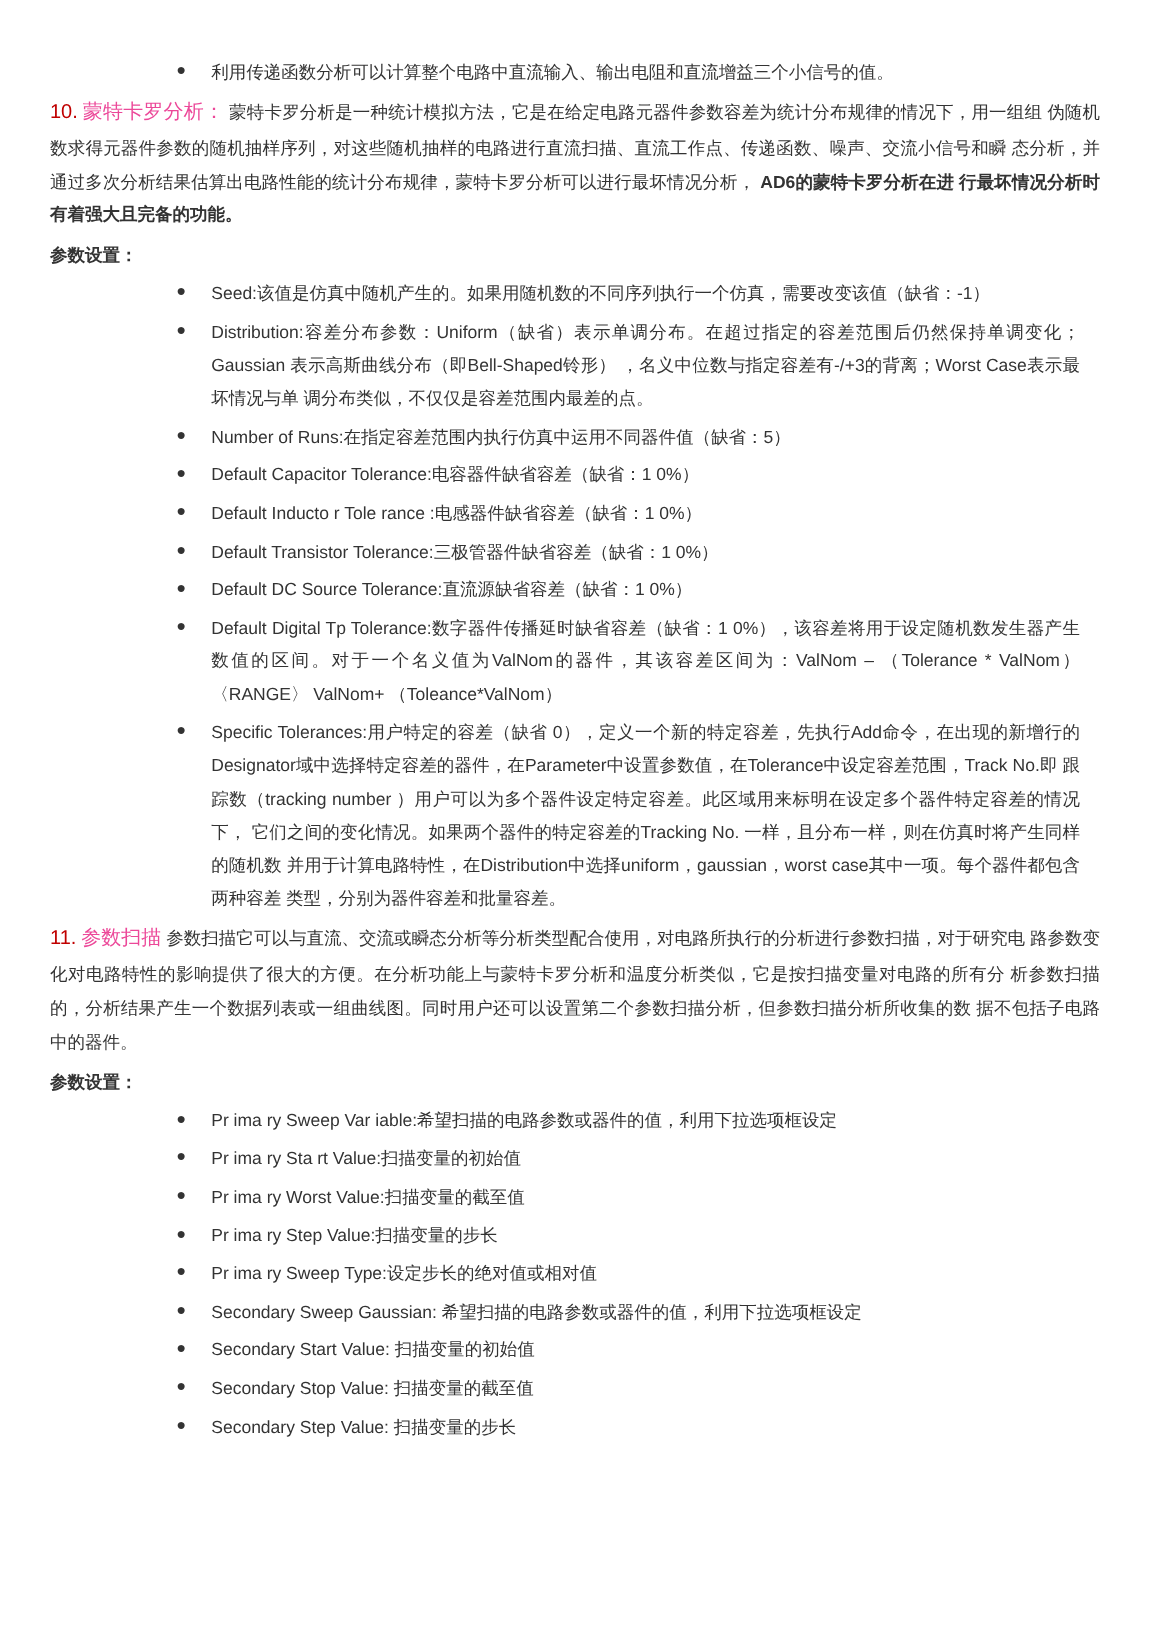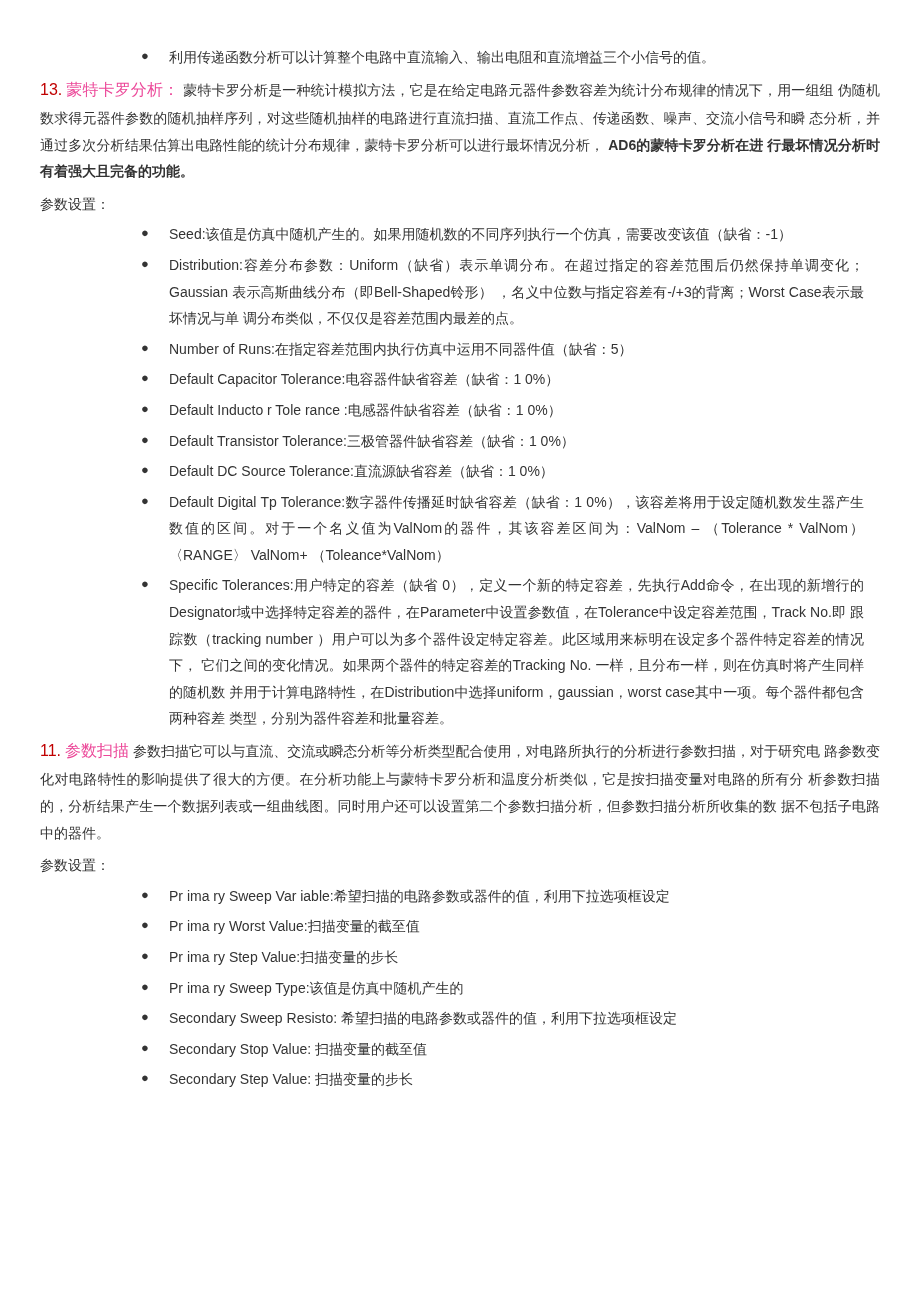--- a/index.html
+++ b/index.html
@@ -41,33 +41,33 @@
     }
     .section-title {
       color: #ec4899;
       font-weight: normal;
       font-size: 16px;
     }
     .bold {
       font-weight: bold;
     }
     .sub-heading {
-      font-weight: normal;
+      font-weight: bold;
       margin: 6px 0 2px 0;
     }
   </style>
 </head>
 <body>
 
 <ul class="bullet-list">
   <li>利用传递函数分析可以计算整个电路中直流输入、输出电阻和直流增益三个小信号的值。</li>
 </ul>
 
 <div class="para">
-  <span class="section-num">13.</span>
+  <span class="section-num">10.</span>
   <span class="section-title">蒙特卡罗分析：</span>
   <span>蒙特卡罗分析是一种统计模拟方法，它是在给定电路元器件参数容差为统计分布规律的情况下，用一组组  伪随机数求得元器件参数的随机抽样序列，对这些随机抽样的电路进行直流扫描、直流工作点、传递函数、噪声、交流小信号和瞬   态分析，并通过多次分析结果估算出电路性能的统计分布规律，蒙特卡罗分析可以进行最坏情况分析，</span>
   <span class="bold">AD6的蒙特卡罗分析在进  行最坏情况分析时有着强大且完备的功能。</span>
 </div>
 
 <div class="sub-heading">参数设置：</div>
 
 <ul class="bullet-list">
   <li>Seed:该值是仿真中随机产生的。如果用随机数的不同序列执行一个仿真，需要改变该值（缺省：-1）</li>
   <li>Distribution:容差分布参数：Uniform（缺省）表示单调分布。在超过指定的容差范围后仍然保持单调变化；Gaussian 表示高斯曲线分布（即Bell-Shaped铃形） ，名义中位数与指定容差有-/+3的背离；Worst Case表示最坏情况与单   调分布类似，不仅仅是容差范围内最差的点。</li>
@@ -83,20 +83,22 @@
 <div class="para">
   <span class="section-num">11.</span>
   <span class="section-title">参数扫描</span>
   <span> 参数扫描它可以与直流、交流或瞬态分析等分析类型配合使用，对电路所执行的分析进行参数扫描，对于研究电    路参数变化对电路特性的影响提供了很大的方便。在分析功能上与蒙特卡罗分析和温度分析类似，它是按扫描变量对电路的所有分   析参数扫描的，分析结果产生一个数据列表或一组曲线图。同时用户还可以设置第二个参数扫描分析，但参数扫描分析所收集的数   据不包括子电路中的器件。</span>
 </div>
 
 <div class="sub-heading">参数设置：</div>
 
 <ul class="bullet-list">
   <li>Pr ima ry Sweep Var iable:希望扫描的电路参数或器件的值，利用下拉选项框设定</li>
+  <li>Pr ima ry Sta rt Value:扫描变量的初始值</li>
   <li>Pr ima ry Worst Value:扫描变量的截至值</li>
   <li>Pr ima ry Step Value:扫描变量的步长</li>
-  <li>Pr ima ry Sweep Type:该值是仿真中随机产生的</li>
-  <li>Secondary Sweep Resisto: 希望扫描的电路参数或器件的值，利用下拉选项框设定</li>
+  <li>Pr ima ry Sweep Type:设定步长的绝对值或相对值</li>
+  <li>Secondary Sweep Gaussian: 希望扫描的电路参数或器件的值，利用下拉选项框设定</li>
+  <li>Secondary  Start Value: 扫描变量的初始值</li>
   <li>Secondary  Stop Value: 扫描变量的截至值</li>
   <li>Secondary  Step Value: 扫描变量的步长</li>
 
 </ul>
 
 </body></html>

